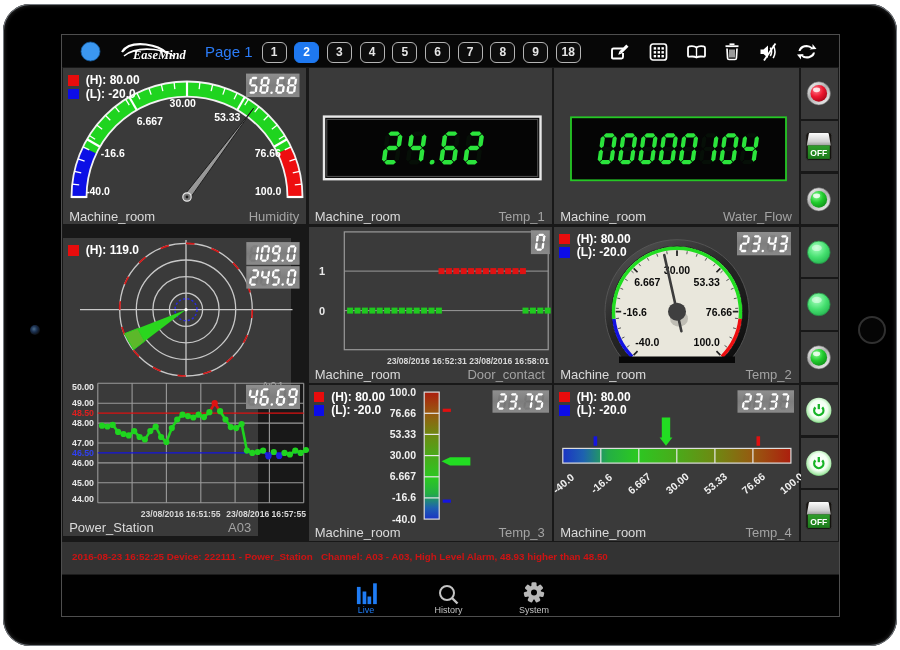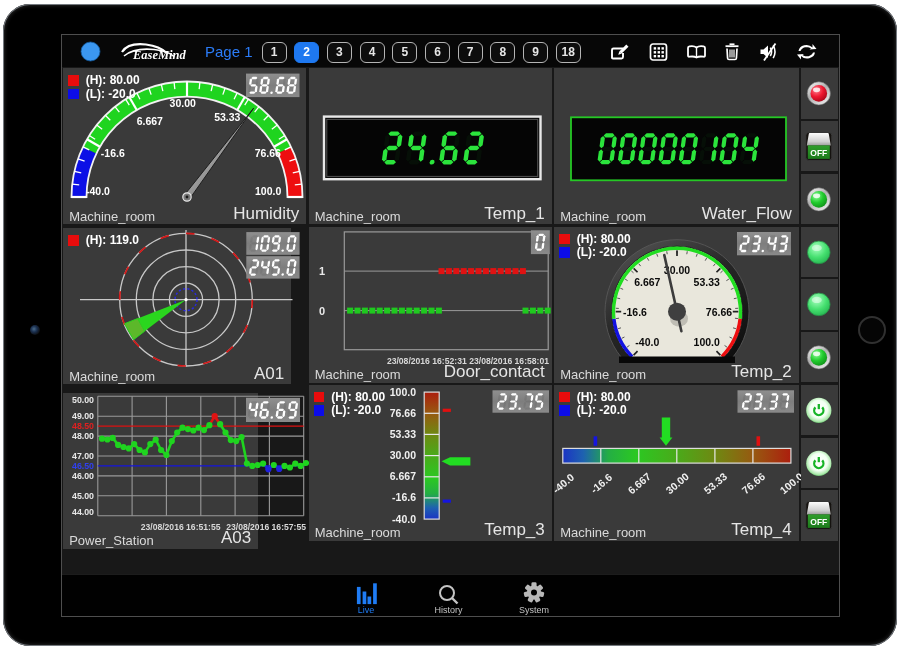--- a/index.html
+++ b/index.html
@@ -3,21 +3,21 @@
 *{margin:0;padding:0;box-sizing:border-box}
 body{width:900px;height:650px;background:#fff;font-family:"Liberation Sans",sans-serif;overflow:hidden;position:relative}
 .tablet{position:absolute;left:3px;top:4px;width:894px;height:642px;background:#000;border-radius:27px;
  box-shadow:inset 0 0 0 1px #74797f, inset 0 0 4px 1px #333}
 .cam{position:absolute;left:27px;top:321px;width:10px;height:10px;border-radius:50%;background:radial-gradient(circle at 40% 40%, #4a6b8a 0%, #1b3050 35%, #0b0b0b 75%)}
 .home{position:absolute;left:855px;top:312px;width:28px;height:28px;border-radius:50%;border:2px solid #303030;background:#050505}
 .screen{position:absolute;left:62px;top:35px;width:777px;height:581px;background:#181818;outline:1px solid #4e4e4e;overflow:hidden}
 .toolbar{position:absolute;left:0;top:0;width:777px;height:32px;background:#070707}
 .cell{position:absolute;background:#3a3a3a}
 .lblL{position:absolute;left:6px;bottom:0.5px;font-size:13px;color:#dadada}
-.lblR{position:absolute;right:7px;bottom:0.5px;font-size:17px;color:#e5e5e5}
+.lblR{position:absolute;right:7px;bottom:0.5px;font-size:13px;color:#a3a3a3}
 .leg{position:absolute;left:5px;top:6px;font-size:12px;font-weight:bold;color:#fff;line-height:13.5px}
 .leg .sq{display:inline-block;width:10.5px;height:10.5px;margin-right:7px;vertical-align:-1.5px}
 .alarm{position:absolute;left:0;top:507px;width:777px;height:32px;background:#333;}
 .alarm span{position:absolute;left:10px;top:9px;font-size:9.8px;font-weight:bold;color:#cd1313}
 .tabbar{position:absolute;left:0;top:539px;width:777px;height:42px;background:#010101;border-top:1px solid #1c1c1c}
 .pgbtn{position:absolute;top:6.5px;width:25px;height:21px;border:1.5px solid #b4b4b4;border-radius:6px;
  color:#e6e6e6;font-size:12px;font-weight:bold;text-align:center;line-height:18px;background:#0d0d0d}
 .pgbtn.sel{background:#1e78f0;border-color:#1e78f0;color:#fff}
 svg{position:absolute;left:0;top:0}
 </style></head><body>
@@ -353,21 +353,21 @@
           <polygon points="144.23,16.00 146.32,18.09 146.32,26.32 144.23,28.41 142.14,26.32 142.14,18.09" fill="rgba(40,220,60,0.05)"></polygon>
           <polygon points="144.23,2.59 146.32,4.68 146.32,12.91 144.23,15.00 142.14,12.91 142.14,4.68" fill="#2be43c"></polygon>
           <polygon points="144.72,15.50 146.82,13.41 153.57,13.41 155.67,15.50 153.57,17.59 146.82,17.59" fill="#2be43c"></polygon>
           <polygon points="156.16,2.59 158.26,4.68 158.26,12.91 156.16,15.00 154.07,12.91 154.07,4.68" fill="#2be43c"></polygon>
           <polygon points="156.16,16.00 158.26,18.09 158.26,26.32 156.16,28.41 154.07,26.32 154.07,18.09" fill="#2be43c"></polygon>
         </g>
       </svg>
       <div class="lblL">Machine_room</div>
       <div class="lblR">Water_Flow</div>
     </div>
-<div class="cell" style="left:1.2px;top:193px;width:228px;height:156.0px">
+<div class="cell" style="left:1.2px;top:203px;width:228px;height:156.0px">
       <svg width="246" height="158">
         <line x1="17" y1="71.7" x2="229.5" y2="71.7" stroke="#c8c8c8" stroke-width="1.3"></line>
         <line x1="123.0" y1="2" x2="123.0" y2="138.5" stroke="#c8c8c8" stroke-width="1.3"></line>
         <circle cx="123.0" cy="71.7" r="16.6" fill="none" stroke="#c8c8c8" stroke-width="1.3"></circle>
         <circle cx="123.0" cy="71.7" r="33.1" fill="none" stroke="#c8c8c8" stroke-width="1.3"></circle>
         <circle cx="123.0" cy="71.7" r="49.7" fill="none" stroke="#c8c8c8" stroke-width="1.3"></circle>
         <circle cx="123.0" cy="71.7" r="66.3" fill="none" stroke="#c8c8c8" stroke-width="1.3"></circle>
         <circle cx="123.0" cy="71.7" r="66.3" fill="none" stroke="#d41616" stroke-width="1.7" stroke-dasharray="8.5 17.5"></circle>
         <circle cx="123.0" cy="71.7" r="11" fill="none" stroke="#2a2ae0" stroke-width="1.5" stroke-dasharray="2.2 2.2"></circle>
         <path d="M123.0,71.7 L81.6,103.2 L74.6,90.6 Z" fill="#2ad61e"></path>
@@ -588,21 +588,21 @@
           <polygon points="39.84,8.50 40.99,7.35 44.69,7.35 45.84,8.50 44.69,9.65 40.99,9.65" fill="#ffffff"></polygon>
         </g>
       </svg>
       <div class="leg">
         <div><span class="sq" style="background:#e80c0c"></span>(H): 80.00</div>
         <div><span class="sq" style="background:#0c0ce8"></span>(L): -20.0</div>
       </div>
       <div class="lblL">Machine_room</div>
       <div class="lblR">Temp_2</div>
     </div>
-<div class="cell" style="left:1.2px;top:358px;width:195px;height:155.9px">
+<div class="cell" style="left:1.2px;top:345px;width:195px;height:155.9px">
       <svg width="246" height="158">
         <line x1="34.8" y1="3.3" x2="34.8" y2="122.7" stroke="#9a9a9a" stroke-width="1.1"></line>
         <line x1="69.1" y1="3.3" x2="69.1" y2="122.7" stroke="#9a9a9a" stroke-width="1.1"></line>
         <line x1="103.4" y1="3.3" x2="103.4" y2="122.7" stroke="#9a9a9a" stroke-width="1.1"></line>
         <line x1="137.8" y1="3.3" x2="137.8" y2="122.7" stroke="#9a9a9a" stroke-width="1.1"></line>
         <line x1="172.1" y1="3.3" x2="172.1" y2="122.7" stroke="#9a9a9a" stroke-width="1.1"></line>
         <line x1="206.4" y1="3.3" x2="206.4" y2="122.7" stroke="#9a9a9a" stroke-width="1.1"></line>
         <line x1="240.7" y1="3.3" x2="240.7" y2="122.7" stroke="#9a9a9a" stroke-width="1.1"></line>
         <line x1="34.8" y1="3.3" x2="240.7" y2="3.3" stroke="#9a9a9a" stroke-width="1.1"></line>
         <line x1="34.8" y1="23.2" x2="240.7" y2="23.2" stroke="#9a9a9a" stroke-width="1.1"></line>
@@ -909,20 +909,23 @@
       </svg>
     </div>
 <div class="cell" style="left:739.2px;top:455.4px;width:36.6px;height:50.4px">
       <svg width="39" height="53">
         <rect x="4.800000000000001" y="11.38888888888889" width="26" height="28" rx="3" fill="#15120f" stroke="#3a3a3a" stroke-width="1"></rect>
         <path d="M5.800000000000001,24.38888888888889 L7.800000000000001,12.88888888888889 Q7.800000000000001,11.88888888888889 8.8,11.88888888888889 L26.8,11.88888888888889 Q27.8,11.88888888888889 27.8,12.88888888888889 L29.8,24.38888888888889 Z" fill="url(#rocker)"></path>
         <rect x="6.800000000000001" y="24.38888888888889" width="22" height="13.5" fill="url(#offG)"></rect>
         <text x="17.8" y="34.888888888888886" text-anchor="middle" font-size="8.5" font-weight="bold" fill="#fff">OFF</text>
       </svg>
     </div>
+<div class="alarm">
+      <span>2016-08-23 16:52:25 Device: 222111 - Power_Station&nbsp;&nbsp;&nbsp;Channel: A03 - A03, High Level Alarm, 48.93 higher than 48.50</span>
+    </div>
 <div class="tabbar">
       <svg width="777" height="42">
         <rect x="294.9" y="11.9" width="3.7" height="17.2" fill="#1f7cf4"></rect>
         <rect x="300.6" y="16.5" width="3.7" height="12.6" fill="#1f7cf4"></rect>
         <rect x="305.5" y="21.5" width="3.7" height="7.6" fill="#1f7cf4"></rect>
         <rect x="311.1" y="8.3" width="3.7" height="20.8" fill="#1f7cf4"></rect>
         <text x="304" y="38" text-anchor="middle" font-size="9" fill="#1f7cf4">Live</text>
         <circle cx="385" cy="18" r="7" fill="none" stroke="#c4c4c4" stroke-width="2"></circle>
         <line x1="390" y1="23" x2="395.5" y2="28.5" stroke="#c4c4c4" stroke-width="2.4"></line>
         <text x="386.6" y="38" text-anchor="middle" font-size="9" fill="#c4c4c4">History</text>

